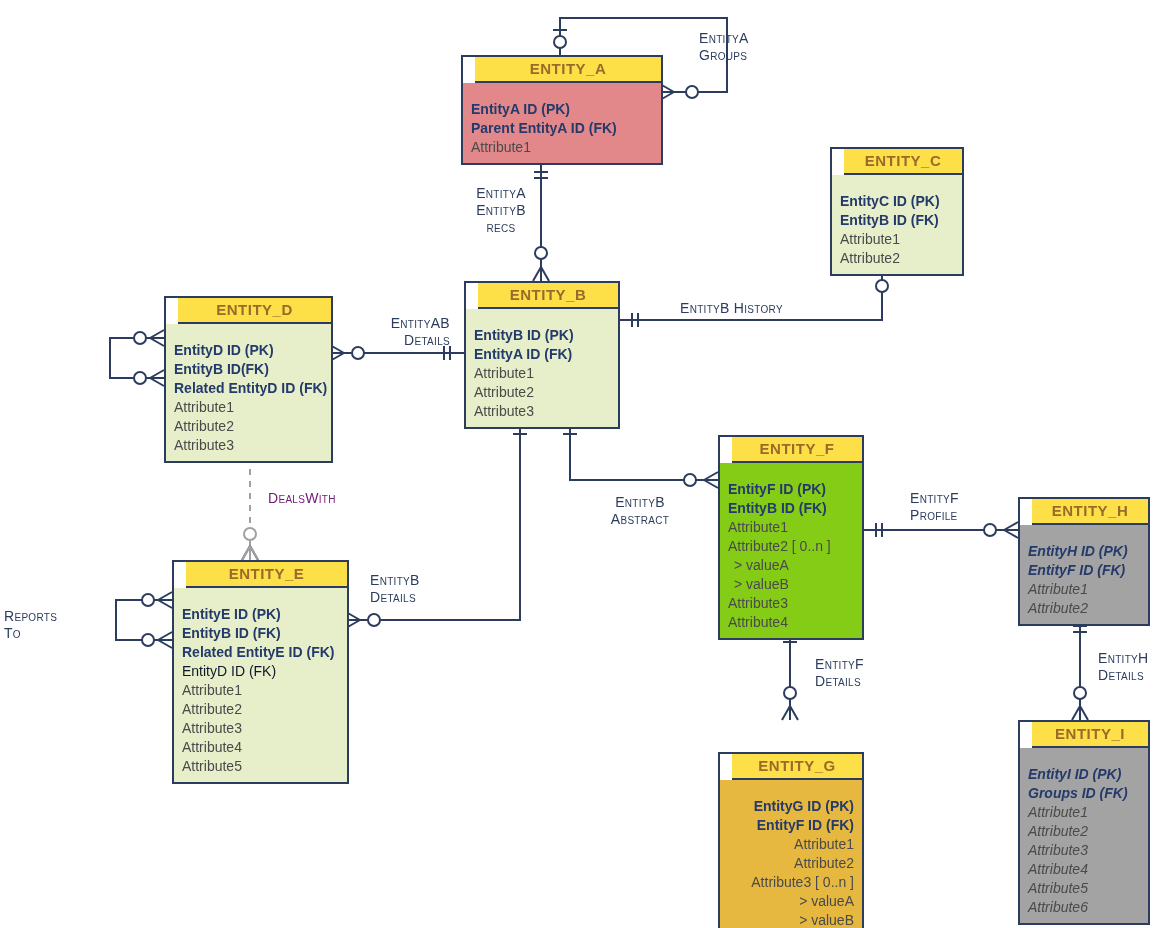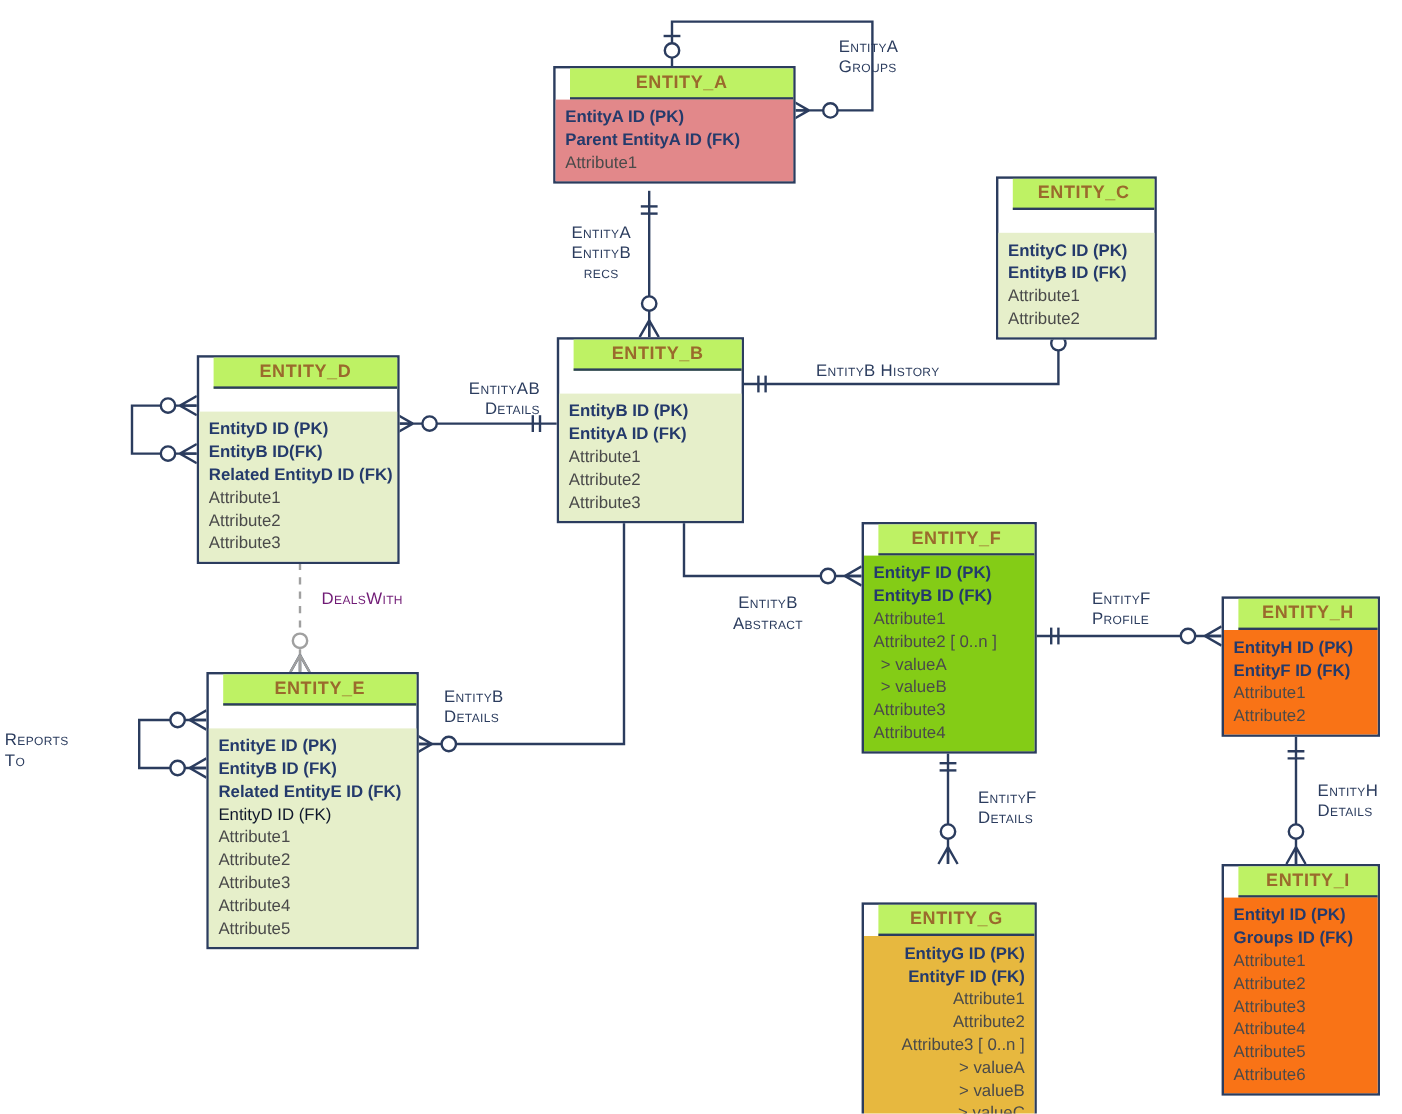--- a/index.html
+++ b/index.html
@@ -11,50 +11,50 @@
     height: 928px;
     position: relative;
     overflow: hidden;
   }
   .entity {
     position: absolute;
     border: 2px solid #2b3c5e;
     background: #fff;
   }
   .entity-header {
-    background: #bef264;
+    background: #fde047;
     border-bottom: 2px solid #2b3c5e;
     text-align: center;
     font-weight: bold;
     font-variant: small-caps;
     color: #9a6a2c;
     padding: 3px 0 4px 0;
     font-size: 15px;
     letter-spacing: 0.5px;
     margin-left: 12px;
   }
   .entity-body {
-    padding: 5px 8px 6px 8px;
+    padding: 17px 8px 6px 8px;
   }
   .attr {
     font-size: 14px;
     line-height: 19px;
     white-space: nowrap;
   }
   .attr.key   { color: #243a6b; font-weight: 600; }
   .attr.plain { color: #4a4a4a; }
   .attr.fk-opt{ color: #0f172a; }
   .attr.sub   { color: #4a4a4a; padding-left: 6px; }
 
   
-  .body-green  { background: #e6efca; margin-top: 19px; }
+  .body-green  { background: #e6efca; }
   .body-red    { background: #e2888a; }
   .body-grey   { background: #84cc16; }
   .body-yellow { background: #e7b83f; text-align: right; }
-  .body-blue   { background: #f97316; }
+  .body-blue   { background: #a3a3a3; font-style: italic; }
 
   .rel-label {
     position: absolute;
     font-size: 14px;
     color: #2b3c5e;
     line-height: 17px;
     font-variant: small-caps;
     letter-spacing: 0.3px;
   }
   .rel-label.grey { color: #701a75; }

